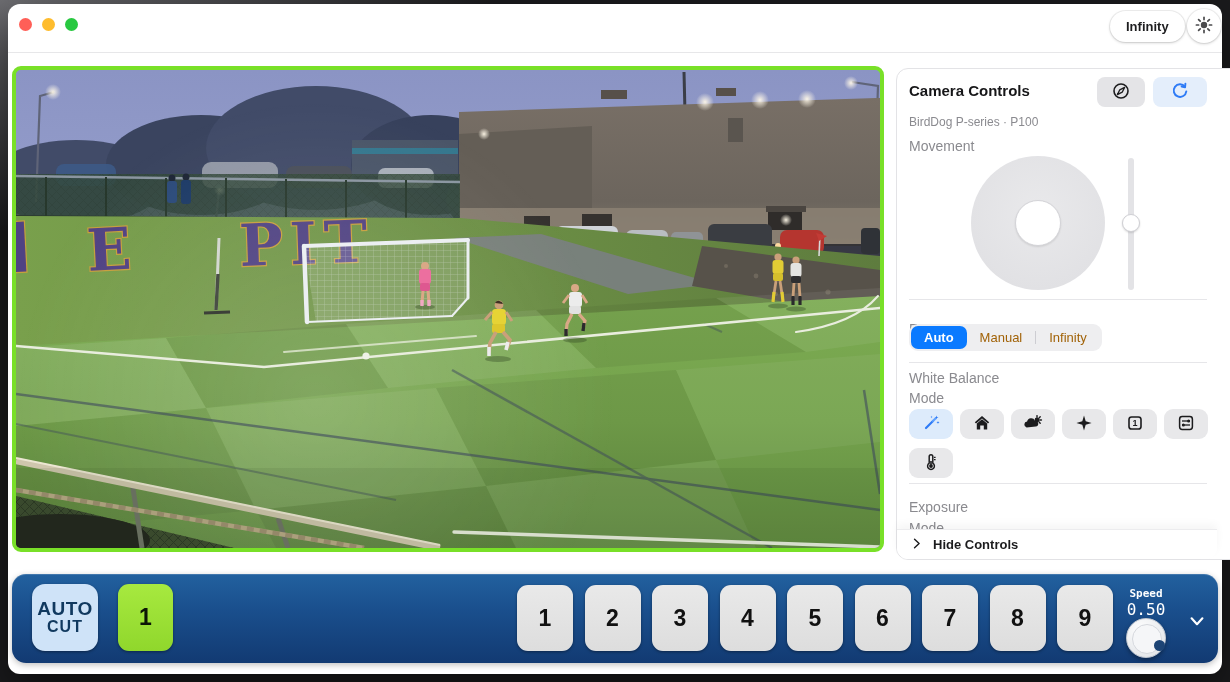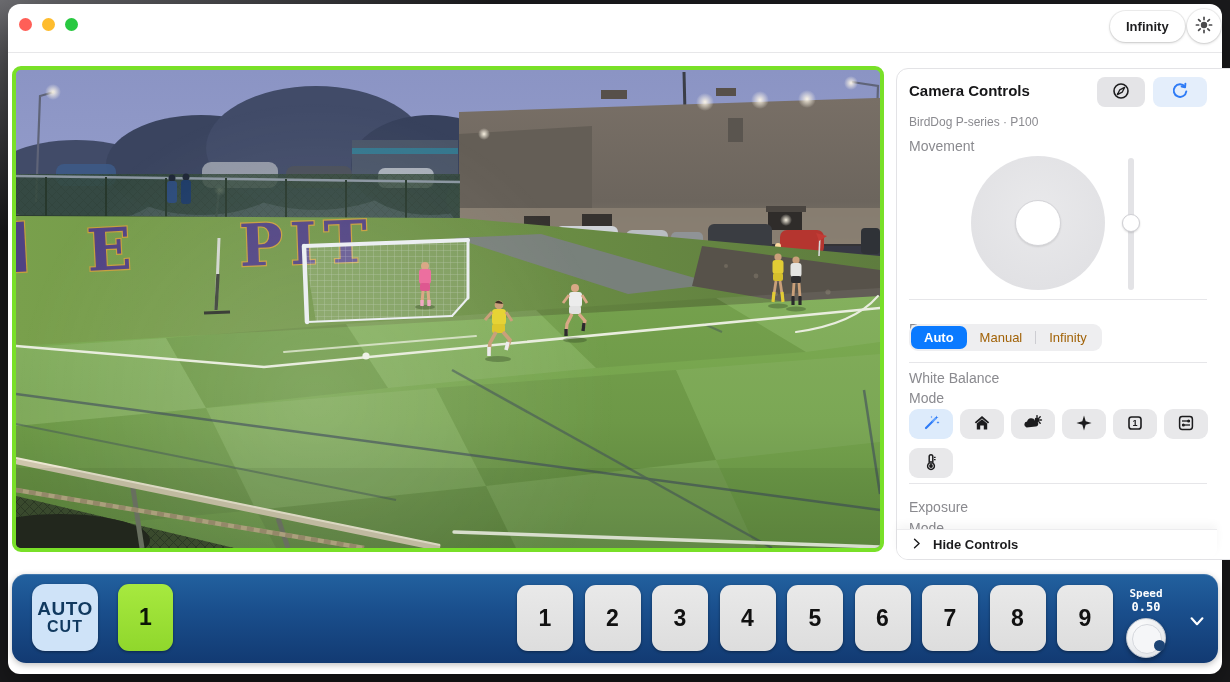--- a/index.html
+++ b/index.html
@@ -67,21 +67,21 @@
     background:linear-gradient(180deg,#a7e93f,#90d72c); color:#0c1606; font-size:23px; font-weight:800;
     box-shadow:0 1px 3px rgba(0,0,0,.4); }
   .homebtn { position:absolute; left:421px; top:11px; width:68px; height:66px; border-radius:11px;
     background:#bedcfa; color:#175089; font-size:20px; font-weight:800; box-shadow:0 1px 3px rgba(0,0,0,.4); }
   .preset { position:absolute; top:11px; width:56px; height:66px; border-radius:11px;
     background:linear-gradient(180deg,#e9e9e9,#dddddd); color:#111; font-size:23px; font-weight:800;
     box-shadow:0 1px 3px rgba(0,0,0,.4); }
   .speed-lbl { position:absolute; left:1104px; top:13px; width:60px; text-align:center;
     font-size:11px; font-weight:800; color:#fff; font-family:"DejaVu Sans Mono",monospace; }
   .speed-val { position:absolute; left:1104px; top:26px; width:60px; text-align:center;
-    font-size:12px; font-weight:700; color:#fff; font-family:"DejaVu Sans Mono",monospace; }
+    font-size:16px; font-weight:400; color:#fff; font-family:"DejaVu Sans Mono",monospace; }
   .knob { position:absolute; left:1114px; top:44px; width:40px; height:40px; border-radius:50%;
     background:radial-gradient(circle at 38% 30%, #ffffff, #e9ebee 62%, #dfe2e6); border:1px solid #c2c7cf;
     box-shadow:0 2px 4px rgba(0,0,0,.35); }
   .knob::before { content:""; position:absolute; left:5px; top:5px; width:28px; height:28px; border-radius:50%;
     background:#f5f6f8; border:1px solid #d5d8dd; }
   .knob-dot { position:absolute; left:27px; top:21px; width:11px; height:11px; border-radius:50%; background:#1d4475; }
   .bar-chevron { position:absolute; left:1174px; top:37px; width:22px; height:22px; background:transparent; border:none;
     display:flex; align-items:center; justify-content:center; }
 </style>
 </head>

